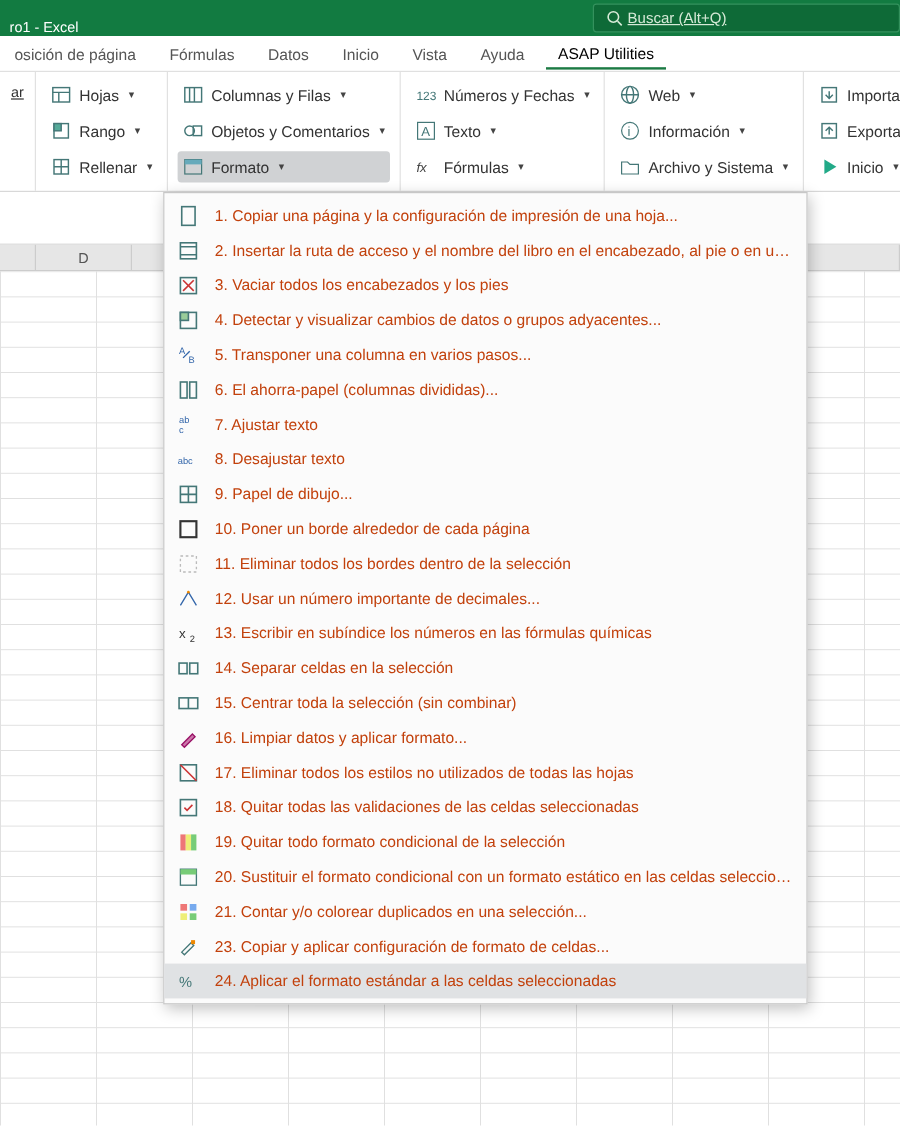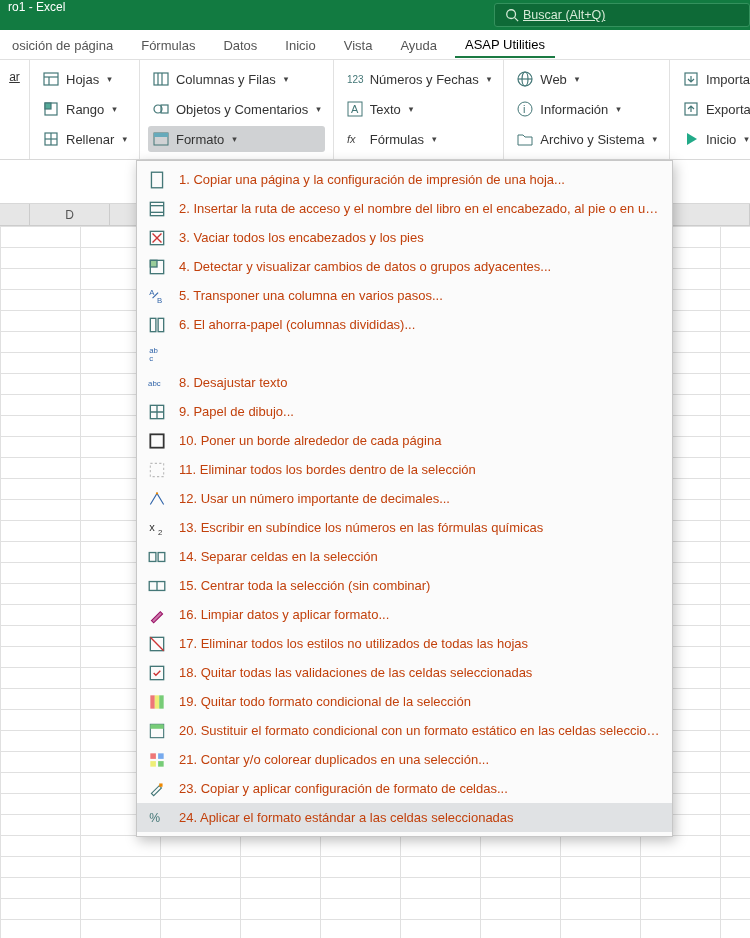--- a/index.html
+++ b/index.html
@@ -3,21 +3,21 @@
 <meta charset="utf-8">
 <style>
   * { box-sizing: border-box; margin: 0; padding: 0; font-family: "Segoe UI", Arial, sans-serif; }
   html, body { width: 750px; height: 938px; overflow: hidden; background: #fff; }
 
   
   .titlebar {
     height: 30px;
     background: #127b41;
     display: flex;
-    align-items: flex-start;
+    align-items: flex-end;
     color: #fff;
     font-size: 12px;
     padding-left: 4px;
   }
   .titlebar .title { padding-left: 4px; }
   .searchbox {
     position: absolute;
     left: 494px; top: 3px;
     width: 256px; height: 24px;
     background: #0e6a37;
@@ -434,20 +434,21 @@
       </span>
     <span class="mtext">6. El ahorra-papel (columnas divididas)...</span>
   </div>
   <div class="menu-row">
     <span class="micon">
         <svg viewBox="0 0 18 18">
           <text x="2" y="8" font-size="7" fill="#36a">ab</text>
           <text x="2" y="15" font-size="7" fill="#36a">c</text>
         </svg>
       </span>
+    <span class="mtext">7. Ajustar texto</span>
   </div>
   <div class="menu-row">
     <span class="micon">
         <svg viewBox="0 0 18 18">
           <text x="1" y="12" font-size="7" fill="#36a">abc</text>
         </svg>
       </span>
     <span class="mtext">8. Desajustar texto</span>
   </div>
   <div class="menu-row">

